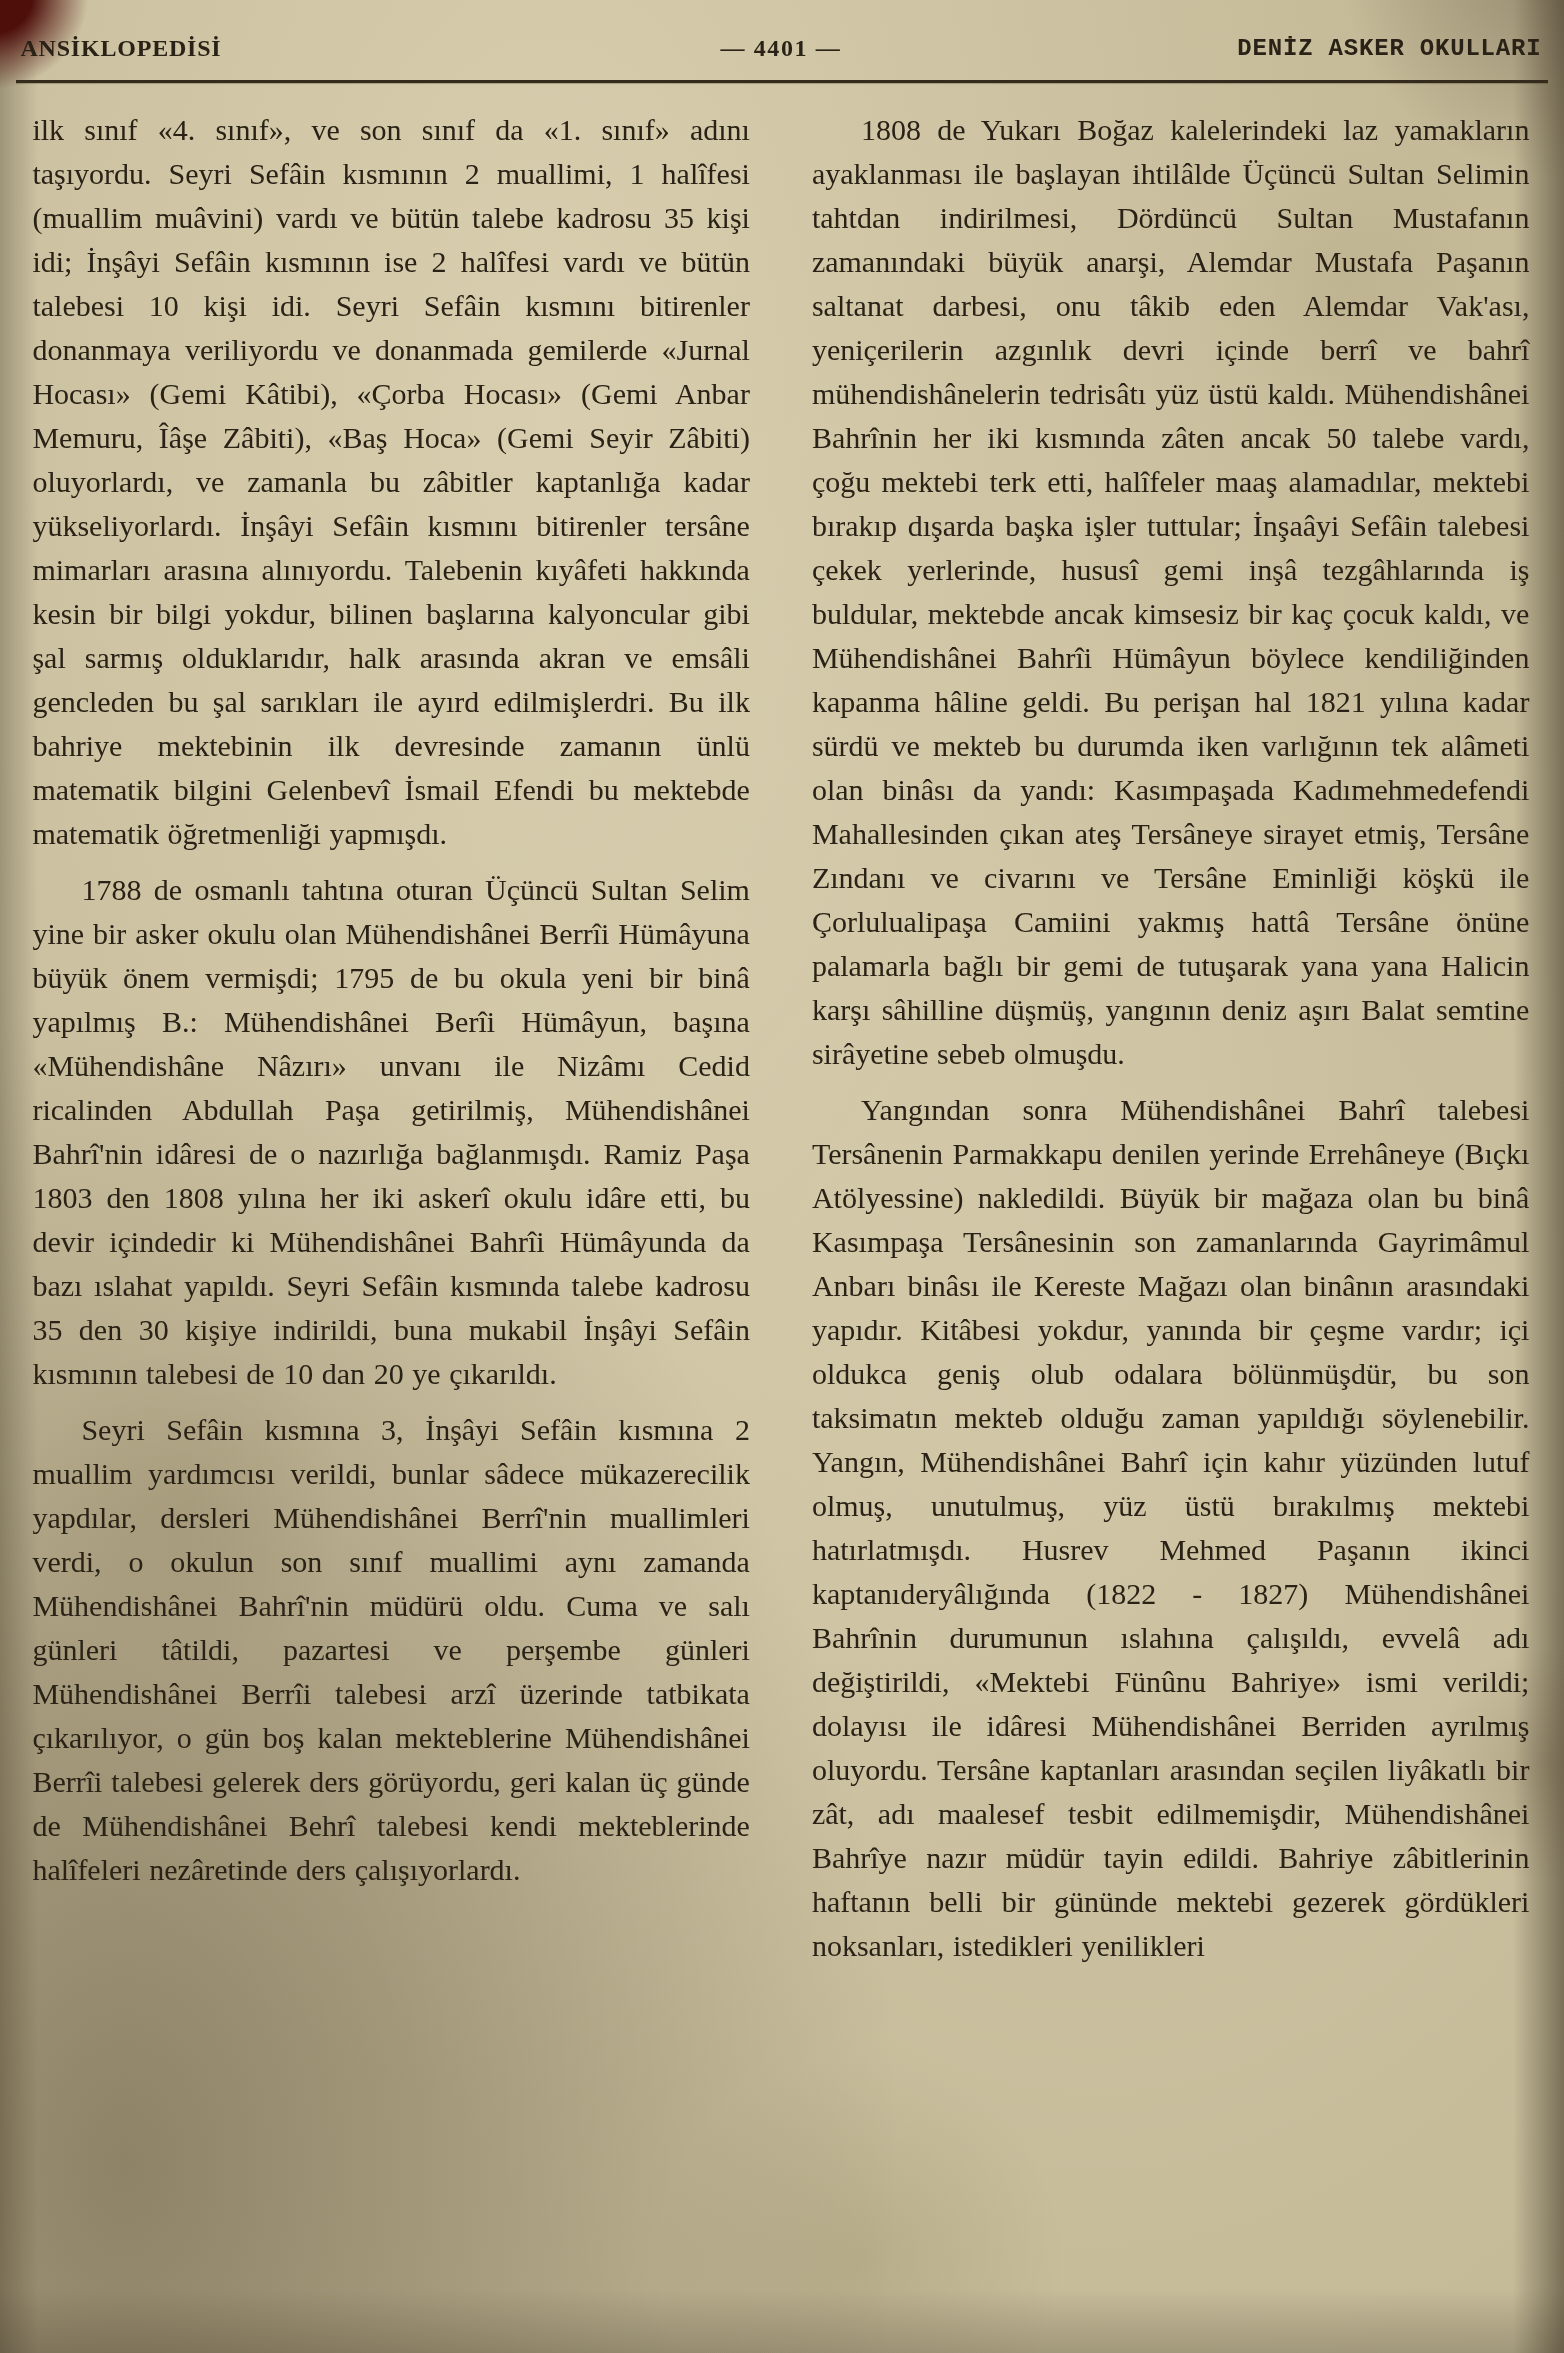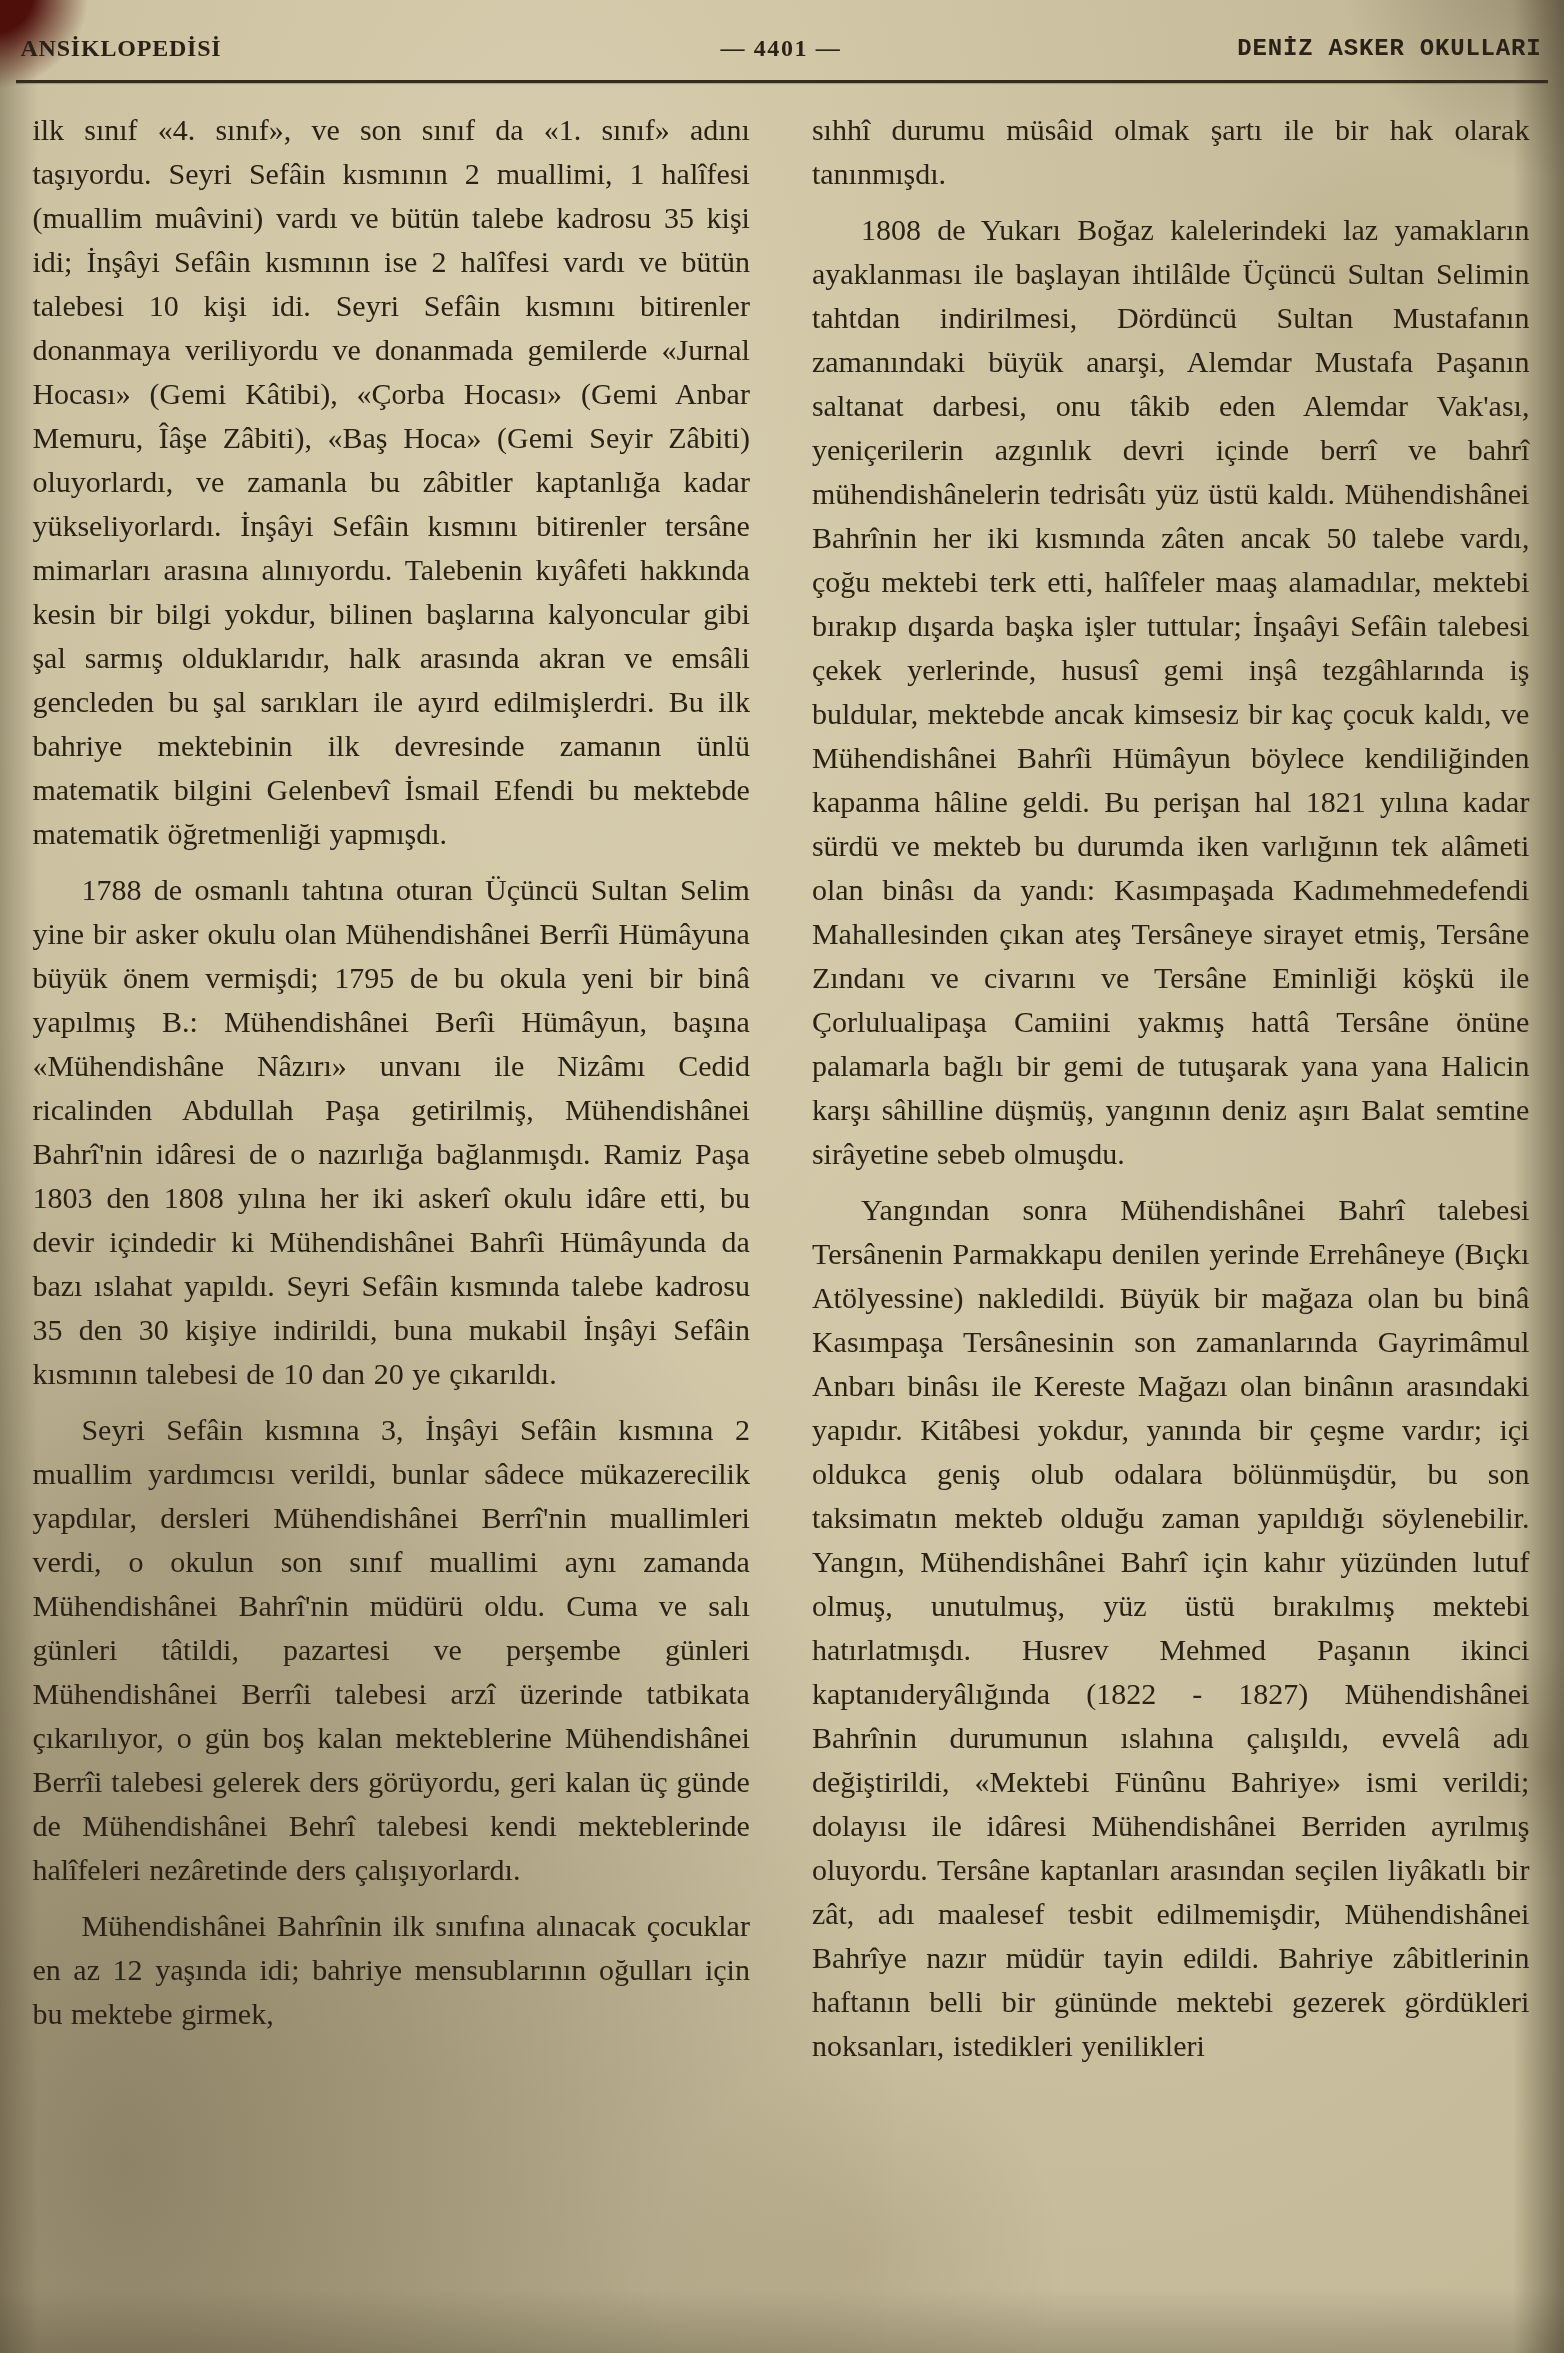--- a/index.html
+++ b/index.html
@@ -78,21 +78,19 @@
   <span class="h-right">DENİZ ASKER OKULLARI</span>
 </div>
 
 <div class="rule"></div>
 
 <div class="columns">
   <div class="column">
       <p class="para">ilk sınıf «4. sınıf», ve son sınıf da «1. sınıf» adını taşıyordu. Seyri Sefâin kısmının 2 muallimi, 1 halîfesi (muallim muâvini) vardı ve bütün talebe kadrosu 35 kişi idi; İnşâyi Sefâin kısmının ise 2 halîfesi vardı ve bütün talebesi 10 kişi idi. Seyri Sefâin kısmını bitirenler donanmaya veriliyordu ve donanmada gemilerde «Jurnal Hocası» (Gemi Kâtibi), «Çorba Hocası» (Gemi Anbar Memuru, Îâşe Zâbiti), «Baş Hoca» (Gemi Seyir Zâbiti) oluyorlardı, ve zamanla bu zâbitler kaptanlığa kadar yükseliyorlardı. İnşâyi Sefâin kısmını bitirenler tersâne mimarları arasına alınıyordu. Talebenin kıyâfeti hakkında kesin bir bilgi yokdur, bilinen başlarına kalyoncular gibi şal sarmış olduklarıdır, halk arasında akran ve emsâli gencleden bu şal sarıkları ile ayırd edilmişlerdri. Bu ilk bahriye mektebinin ilk devresinde zamanın ünlü matematik bilgini Gelenbevî İsmail Efendi bu mektebde matematik öğretmenliği yapmışdı.</p>
       <p class="para indent">1788 de osmanlı tahtına oturan Üçüncü Sultan Selim yine bir asker okulu olan Mühendishânei Berrîi Hümâyuna büyük önem vermişdi; 1795 de bu okula yeni bir binâ yapılmış B.: Mühendishânei Berîi Hümâyun, başına «Mühendishâne Nâzırı» unvanı ile Nizâmı Cedid ricalinden Abdullah Paşa getirilmiş, Mühendishânei Bahrî'nin idâresi de o nazırlığa bağlanmışdı. Ramiz Paşa 1803 den 1808 yılına her iki askerî okulu idâre etti, bu devir içindedir ki Mühendishânei Bahrîi Hümâyunda da bazı ıslahat yapıldı. Seyri Sefâin kısmında talebe kadrosu 35 den 30 kişiye indirildi, buna mukabil İnşâyi Sefâin kısmının talebesi de 10 dan 20 ye çıkarıldı.</p>
       <p class="para indent">Seyri Sefâin kısmına 3, İnşâyi Sefâin kısmına 2 muallim yardımcısı verildi, bunlar sâdece mükazerecilik yapdılar, dersleri Mühendishânei Berrî'nin muallimleri verdi, o okulun son sınıf muallimi aynı zamanda Mühendishânei Bahrî'nin müdürü oldu. Cuma ve salı günleri tâtildi, pazartesi ve perşembe günleri Mühendishânei Berrîi talebesi arzî üzerinde tatbikata çıkarılıyor, o gün boş kalan mekteblerine Mühendishânei Berrîi talebesi gelerek ders görüyordu, geri kalan üç günde de Mühendishânei Behrî talebesi kendi mekteblerinde halîfeleri nezâretinde ders çalışıyorlardı.</p>
-      <p class="para indent">Mühendishânei Bahrînin ilk sınıfına alınacak çocuklar en az 12 yaşında idi; bahriye mensublarının oğulları için bu mektebe girmek,</p>
     </div>
   <div class="column">
-      <p class="para">sıhhî durumu müsâid olmak şartı ile bir hak olarak tanınmışdı.</p>
       <p class="para indent">1808 de Yukarı Boğaz kalelerindeki laz yamakların ayaklanması ile başlayan ihtilâlde Üçüncü Sultan Selimin tahtdan indirilmesi, Dördüncü Sultan Mustafanın zamanındaki büyük anarşi, Alemdar Mustafa Paşanın saltanat darbesi, onu tâkib eden Alemdar Vak'ası, yeniçerilerin azgınlık devri içinde berrî ve bahrî mühendishânelerin tedrisâtı yüz üstü kaldı. Mühendishânei Bahrînin her iki kısmında zâten ancak 50 talebe vardı, çoğu mektebi terk etti, halîfeler maaş alamadılar, mektebi bırakıp dışarda başka işler tuttular; İnşaâyi Sefâin talebesi çekek yerlerinde, hususî gemi inşâ tezgâhlarında iş buldular, mektebde ancak kimsesiz bir kaç çocuk kaldı, ve Mühendishânei Bahrîi Hümâyun böylece kendiliğinden kapanma hâline geldi. Bu perişan hal 1821 yılına kadar sürdü ve mekteb bu durumda iken varlığının tek alâmeti olan binâsı da yandı: Kasımpaşada Kadımehmedefendi Mahallesinden çıkan ateş Tersâneye sirayet etmiş, Tersâne Zındanı ve civarını ve Tersâne Eminliği köşkü ile Çorlulualipaşa Camiini yakmış hattâ Tersâne önüne palamarla bağlı bir gemi de tutuşarak yana yana Halicin karşı sâhilline düşmüş, yangının deniz aşırı Balat semtine sirâyetine sebeb olmuşdu.</p>
       <p class="para indent">Yangından sonra Mühendishânei Bahrî talebesi Tersânenin Parmakkapu denilen yerinde Errehâneye (Bıçkı Atölyessine) nakledildi. Büyük bir mağaza olan bu binâ Kasımpaşa Tersânesinin son zamanlarında Gayrimâmul Anbarı binâsı ile Kereste Mağazı olan binânın arasındaki yapıdır. Kitâbesi yokdur, yanında bir çeşme vardır; içi oldukca geniş olub odalara bölünmüşdür, bu son taksimatın mekteb olduğu zaman yapıldığı söylenebilir. Yangın, Mühendishânei Bahrî için kahır yüzünden lutuf olmuş, unutulmuş, yüz üstü bırakılmış mektebi hatırlatmışdı. Husrev Mehmed Paşanın ikinci kaptanıderyâlığında (1822 - 1827) Mühendishânei Bahrînin durumunun ıslahına çalışıldı, evvelâ adı değiştirildi, «Mektebi Fünûnu Bahriye» ismi verildi; dolayısı ile idâresi Mühendishânei Berriden ayrılmış oluyordu. Tersâne kaptanları arasından seçilen liyâkatlı bir zât, adı maalesef tesbit edilmemişdir, Mühendishânei Bahrîye nazır müdür tayin edildi. Bahriye zâbitlerinin haftanın belli bir gününde mektebi gezerek gördükleri noksanları, istedikleri yenilikleri</p>
     </div>
 </div>
 
 
 </body></html>

